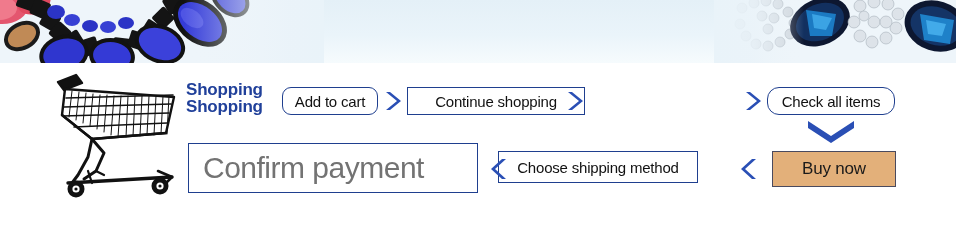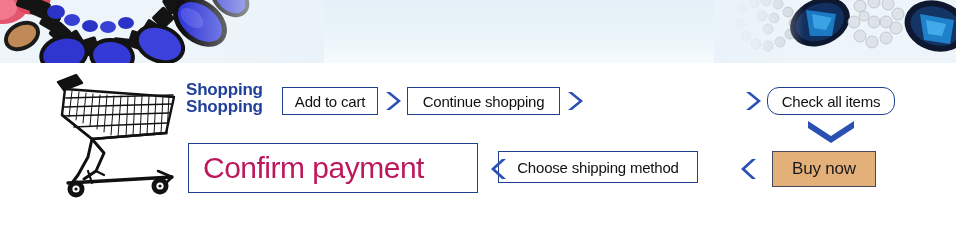--- a/index.html
+++ b/index.html
@@ -96,21 +96,21 @@
     letter-spacing: -0.2px;
   }
   .step.buy {
     background: #e3b07a;
     border: 1.6px solid #4a4a5e;
     color: #1a1a1a;
     font-size: 17px;
   }
   .step.confirm {
     font-size: 30px;
-    color: #be185d;
+    color: #737373;
     letter-spacing: -0.5px;
     justify-content: flex-start;
     padding-left: 14px;
   }
 
   
   .chev {
     position: absolute;
     color: #2a4fb5;
     font-weight: bold;
@@ -297,29 +297,29 @@
           <circle cx="112" cy="115" r="1.6" fill="#111111"></circle>
         </g>
       </svg>
     </div>
 
     <div class="sp-label">
       <div>Shopping</div>
       <div>Shopping</div>
     </div>
 
-    <div class="step top-row-y" style="left:282px; width:96px;">Add to cart</div>
+    <div class="step top-row-y" style="left:282px; width:96px;border-radius:9px;">Add to cart</div>
 
     <div class="chev" style="left:384px; top:27px;">
       <svg width="18" height="22" viewBox="0 0 18 22">
           <path d="M2 2 L13 11 L2 20 L6 20 L17 11 L6 2 Z" fill="#2a4fb5"></path>
         </svg>
     </div>
 
-    <div class="step top-row-y" style="left:407px; width:153px;">Continue shopping</div>
+    <div class="step top-row-y" style="left:407px; width:178px;">Continue shopping</div>
 
     <div class="chev" style="left:566px; top:27px;">
       <svg width="18" height="22" viewBox="0 0 18 22">
           <path d="M2 2 L13 11 L2 20 L6 20 L17 11 L6 2 Z" fill="#2a4fb5"></path>
         </svg>
     </div>
 
 
     <div class="chev" style="left:744px; top:27px;">
       <svg width="18" height="22" viewBox="0 0 18 22">
@@ -328,21 +328,21 @@
     </div>
 
     <div class="step top-row-y" style="left:767px; width:128px;border-radius:12px;">Check all items</div>
 
     <div class="chev" style="left:805px; top:56px;">
       <svg width="52" height="26" viewBox="0 0 52 26">
           <path d="M3 2 L26 17 L49 2 L49 9 L26 24 L3 9 Z" fill="#2a4fb5"></path>
         </svg>
     </div>
 
-    <div class="step buy bot-row-y" style="left:772px; width:104px; top:88px; height:36px;">Buy now</div>
+    <div class="step buy bot-row-y" style="left:772px; width:124px; top:88px; height:36px;">Buy now</div>
 
     <div class="chev" style="left:740px; top:94px;">
       <svg width="18" height="24" viewBox="0 0 18 24">
           <path d="M16 2 L5 12 L16 22 L12 22 L1 12 L12 2 Z" fill="#2a4fb5"></path>
         </svg>
     </div>
 
     <div class="step bot-row-y" style="left:498px; width:200px; top:88px; height:32px;">Choose shipping method</div>
 
     <div class="chev" style="left:490px; top:94px;">

